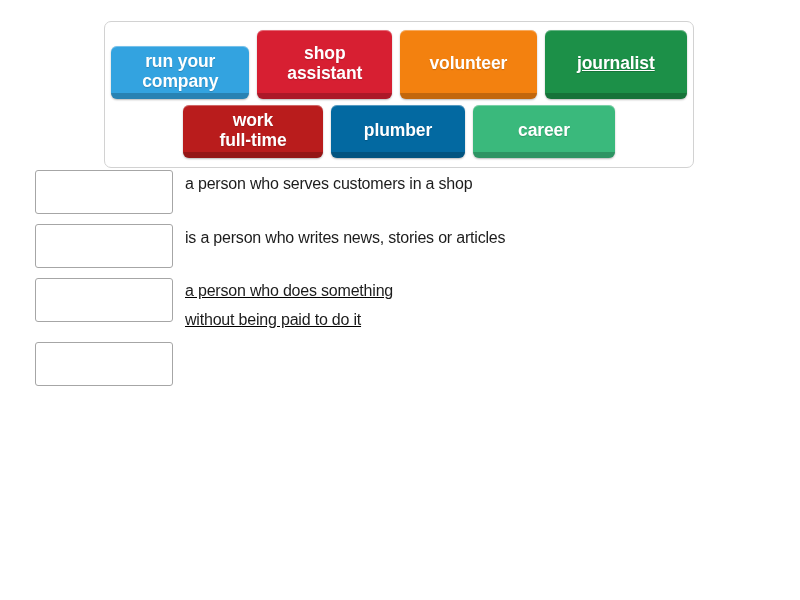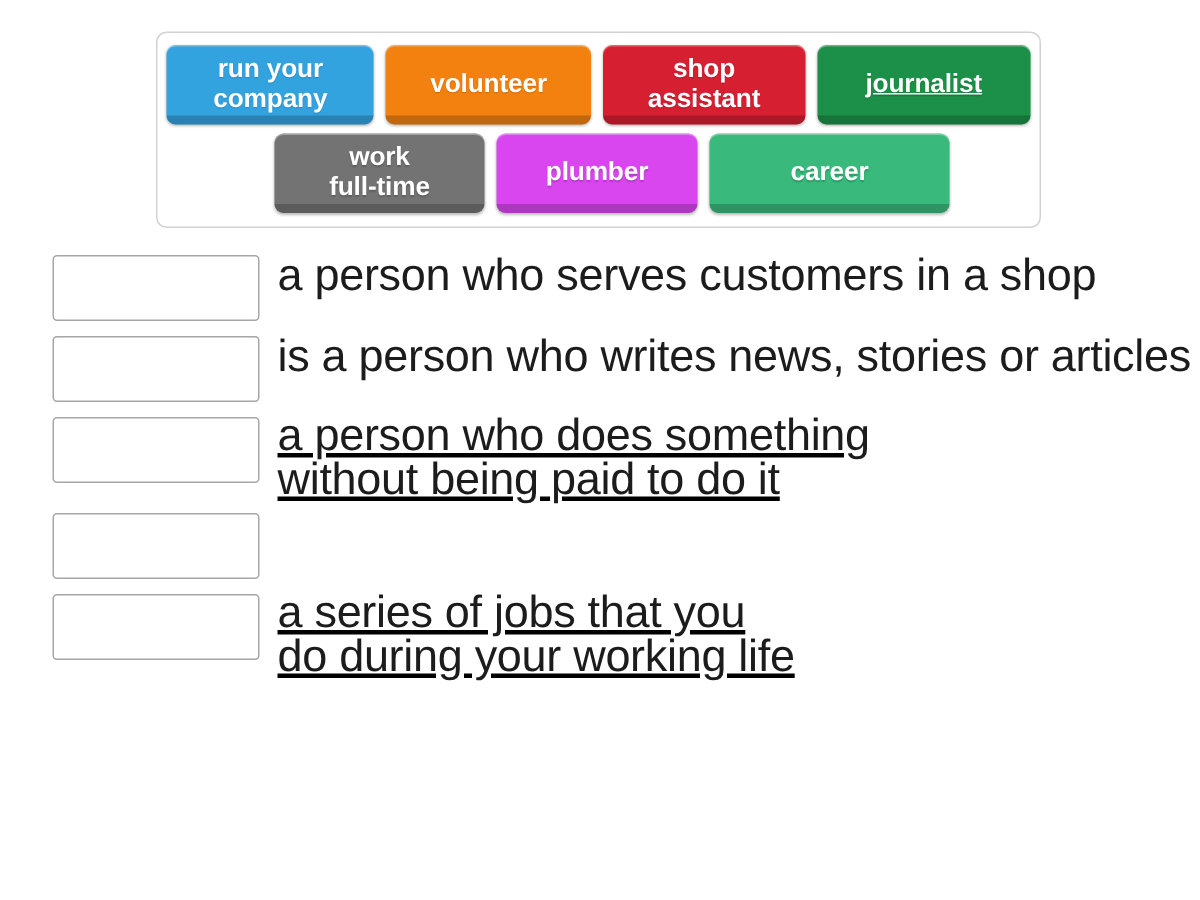--- a/index.html
+++ b/index.html
@@ -75,21 +75,21 @@
     z-index: 2;
     white-space: pre-line;
   }
 
   .tile.w-runyourcompany   { width: 142px; }
   .tile.w-shopassistant    { width: 138px; }
   .tile.w-volunteer        { width: 140px; }
   .tile.w-journalist       { width: 146px; text-decoration: underline; }
   .tile.w-workfulltime     { width: 140px; }
   .tile.w-plumber          { width: 134px; }
-  .tile.w-career           { width: 160px; }
+  .tile.w-career           { width: 142px; }
 
   
   .question-list {
     position: absolute;
     left: 35px;
     top: 168px;
     width: 760px;
   }
   .question-row {
     display: flex;
@@ -104,56 +104,56 @@
     box-sizing: border-box;
     background: #ffffff;
     border: 1px solid #a6a6a6;
     border-radius: 3px;
     margin-top: 2px;
     cursor: pointer;
   }
   .question-text {
     flex: 1 1 auto;
     margin-left: 12px;
-    font-size: 30px;
+    font-size: 16px;
     line-height: 29px;
     color: #1c1c1c;
     white-space: pre-line;
     letter-spacing: -0.2px;
     padding-top: 1px;
   }
   .question-row.two-line { min-height: 58px; text-decoration: underline; }
   .question-row.two-line .question-text { padding-top: 0; }
 </style>
 </head>
 <body>
 
 <div class="tile-tray">
   <div class="tile-row row-1">
-    <div class="tile w-runyourcompany" style="background: rgb(51, 163, 224);">
+    <div class="tile w-runyourcompany" style="background: rgb(51, 163, 224); margin-top: 16px;">
       <span class="tile-label">run your
 company</span>
-    </div>
-    <div class="tile w-volunteer" style="background: rgb(243, 129, 15);">
-      <span class="tile-label">volunteer</span>
     </div>
     <div class="tile w-shopassistant" style="background: rgb(215, 31, 50);">
       <span class="tile-label">shop
 assistant</span>
+    </div>
+    <div class="tile w-volunteer" style="background: rgb(243, 129, 15);">
+      <span class="tile-label">volunteer</span>
     </div>
     <div class="tile w-journalist" style="background: rgb(28, 144, 72);">
       <span class="tile-label">journalist</span>
     </div>
   </div>
   <div class="tile-row row-2">
-    <div class="tile w-workfulltime" style="background: #737373;">
+    <div class="tile w-workfulltime" style="background: #b91c1c;">
       <span class="tile-label">work
 full-time</span>
     </div>
-    <div class="tile w-plumber" style="background: #d946ef;">
+    <div class="tile w-plumber" style="background: #0369a1;">
       <span class="tile-label">plumber</span>
     </div>
     <div class="tile w-career" style="background: rgb(58, 185, 124);">
       <span class="tile-label">career</span>
     </div>
   </div>
 </div>
 
 <div class="question-list">
 
@@ -172,19 +172,14 @@
     <div class="question-text">a person who does something
 without being paid to do it</div>
   </div>
 
   <div class="question-row">
     <div class="drop-box"></div>
   </div>
 
 
 
-  <div class="question-row two-line">
-    <div class="drop-box"></div>
-    <div class="question-text">a series of jobs that you
-do during your working life</div>
-  </div>
 
 </div>
 
 </body></html>

